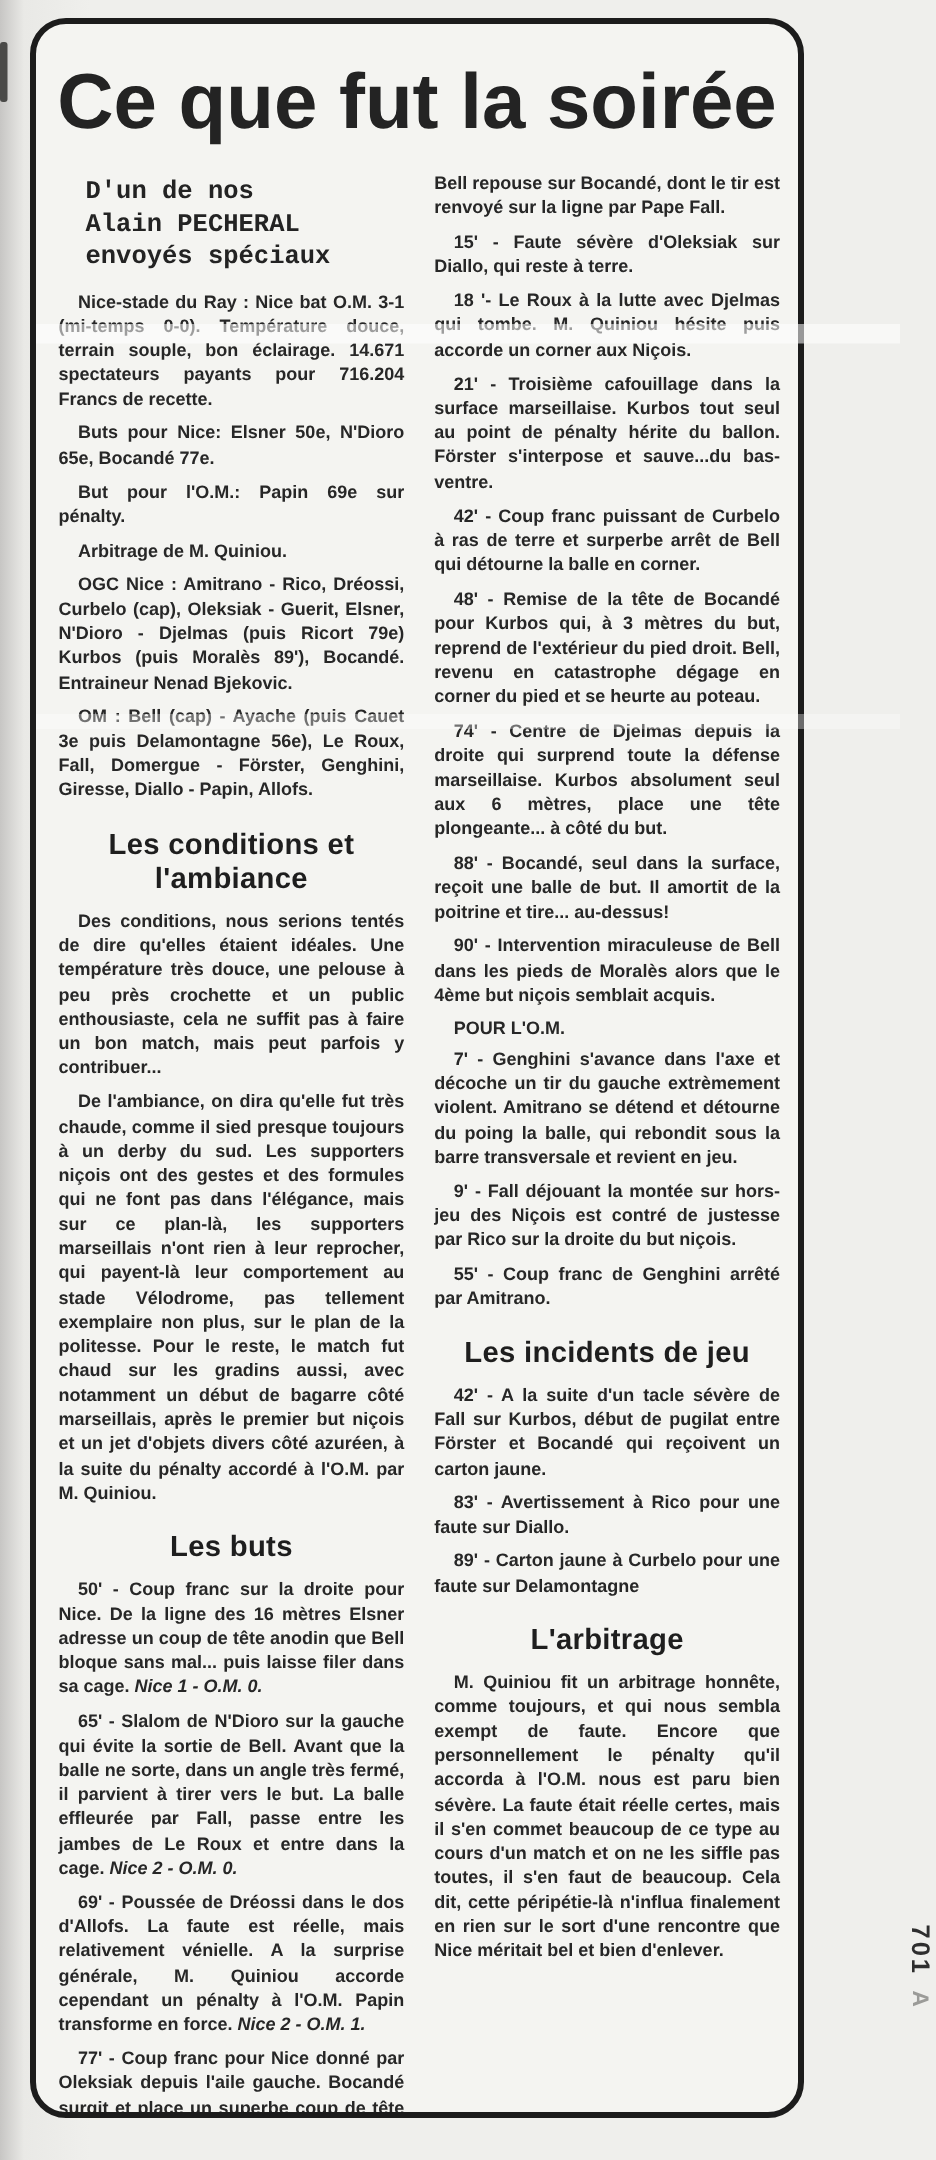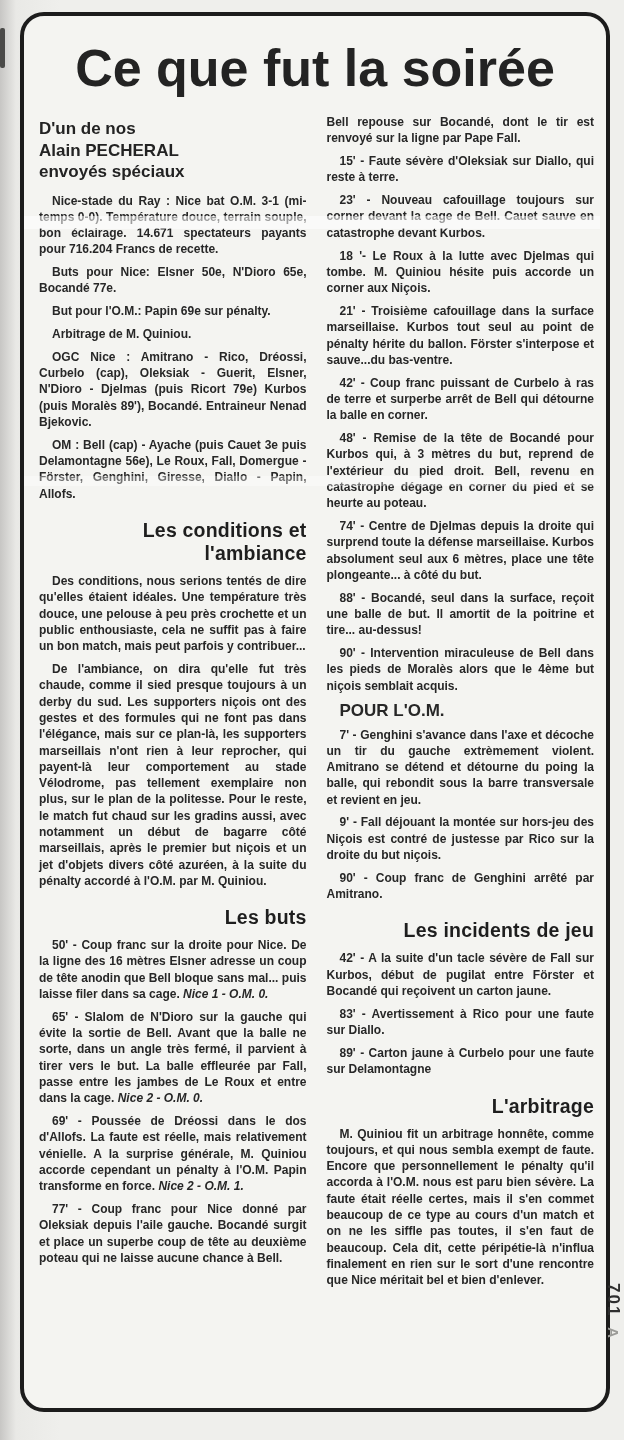--- a/index.html
+++ b/index.html
@@ -3,47 +3,47 @@
 <meta charset="utf-8">
 <style>
   html,body{margin:0;padding:0;}
   body{
     width:624px;height:1440px;
     position:relative;overflow:hidden;
     background:linear-gradient(90deg,#c7c6c4 0px,#e9e9e6 16px,#efefec 60px,#efefec 100%);
     font-family:"Liberation Sans","DejaVu Sans",sans-serif;
   }
   .article-box{
-    position:absolute;left:20px;top:12px;width:590px;height:1400px;
+    position:absolute;left:20px;top:12px;width:516px;height:1400px;
     box-sizing:border-box;
     background:#f4f4f1;
     border:4px solid #1c1c1c;border-radius:24px;
     overflow:hidden;
   }
   .title{
     text-align:center;
     font-size:52px;font-weight:700;color:#232323;
     margin:22px 6px 16px;letter-spacing:0px;
   }
   .cols{display:flex;gap:20px;padding:0 12px 0 15px;}
   .col{width:273px;text-align:justify;}
   .para{
     font-size:12px;line-height:16.3px;font-weight:700;color:#272727;
     margin:0 0 6.5px;text-indent:13px;
   }
   .noindent{text-indent:0;}
   .heading{
     font-size:19.5px;font-weight:700;color:#1e1e1e;
-    margin:17px 0 8px;text-align:right;text-indent:0;letter-spacing:.2px;
+    margin:17px 0 8px;text-align:center;text-indent:0;letter-spacing:.2px;
   }
   .subhead{
-    font-size:17px;font-weight:700;color:#272727;
+    font-size:12px;font-weight:700;color:#272727;
     margin:2px 0 6px;text-indent:13px;text-align:left;
   }
-  .byline-wrap{margin:4px 0 10px;}
+  .byline-wrap{margin:4px 18px 10px;font-family:Liberation Mono, monospace;}
   .byline{
     font-size:17px;line-height:21.5px;font-weight:700;color:#232323;
     text-align:left;margin:0;
   }
   .score{font-style:italic;}
   .vlabels{position:absolute;right:0;top:1283px;width:22px;display:flex;flex-direction:column;align-items:center;}
   .v701{writing-mode:vertical-rl;font-weight:700;font-size:17px;color:#2e2e2e;letter-spacing:2px;}
   .vA{writing-mode:vertical-rl;font-weight:700;font-size:15px;color:#9b9b98;margin-top:10px;}
   .edge-mark{position:absolute;left:0;top:28px;width:5px;height:40px;background:#4a4a48;border-radius:2px;}
   .scan-band{position:absolute;left:24px;top:216px;width:576px;height:13px;background:rgba(255,255,255,.55);pointer-events:none;}
@@ -74,32 +74,31 @@
         <p class="para">De l'ambiance, on dira qu'elle fut très chaude, comme il sied presque toujours à un derby du sud. Les supporters niçois ont des gestes et des formules qui ne font pas dans l'élégance, mais sur ce plan-là, les supporters marseillais n'ont rien à leur reprocher, qui payent-là leur comportement au stade Vélodrome, pas tellement exemplaire non plus, sur le plan de la politesse. Pour le reste, le match fut chaud sur les gradins aussi, avec notamment un début de bagarre côté marseillais, après le premier but niçois et un jet d'objets divers côté azuréen, à la suite du pénalty accordé à l'O.M. par M. Quiniou.</p>
         <h2 class="heading">Les buts</h2>
         <p class="para">50' - Coup franc sur la droite pour Nice. De la ligne des 16 mètres Elsner adresse un coup de tête anodin que Bell bloque sans mal... puis laisse filer dans sa cage. <span class="score">Nice 1 - O.M. 0.</span></p>
         <p class="para">65' - Slalom de N'Dioro sur la gauche qui évite la sortie de Bell. Avant que la balle ne sorte, dans un angle très fermé, il parvient à tirer vers le but. La balle effleurée par Fall, passe entre les jambes de Le Roux et entre dans la cage. <span class="score">Nice 2 - O.M. 0.</span></p>
         <p class="para">69' - Poussée de Dréossi dans le dos d'Allofs. La faute est réelle, mais relativement vénielle. A la surprise générale, M. Quiniou accorde cependant un pénalty à l'O.M. Papin transforme en force. <span class="score">Nice 2 - O.M. 1.</span></p>
         <p class="para">77' - Coup franc pour Nice donné par Oleksiak depuis l'aile gauche. Bocandé surgit et place un superbe coup de tête au deuxième poteau qui ne laisse aucune chance à Bell.</p>
       </div>
     <div class="col" id="col-right">
         <p class="para noindent">Bell repouse sur Bocandé, dont le tir est renvoyé sur la ligne par Pape Fall.</p>
         <p class="para">15' - Faute sévère d'Oleksiak sur Diallo, qui reste à terre.</p>
-        <p class="para">23' - Nouveau cafouillage toujours sur corner devant la cage de Bell. Cauet sauve en catastrophe devant Kurbos.</p>
         <p class="para">18 '- Le Roux à la lutte avec Djelmas qui tombe. M. Quiniou hésite puis accorde un corner aux Niçois.</p>
         <p class="para">21' - Troisième cafouillage dans la surface marseillaise. Kurbos tout seul au point de pénalty hérite du ballon. Förster s'interpose et sauve...du bas-ventre.</p>
         <p class="para">42' - Coup franc puissant de Curbelo à ras de terre et surperbe arrêt de Bell qui détourne la balle en corner.</p>
         <p class="para">48' - Remise de la tête de Bocandé pour Kurbos qui, à 3 mètres du but, reprend de l'extérieur du pied droit. Bell, revenu en catastrophe dégage en corner du pied et se heurte au poteau.</p>
         <p class="para">74' - Centre de Djelmas depuis la droite qui surprend toute la défense marseillaise. Kurbos absolument seul aux 6 mètres, place une tête plongeante... à côté du but.</p>
         <p class="para">88' - Bocandé, seul dans la surface, reçoit une balle de but. Il amortit de la poitrine et tire... au-dessus!</p>
         <p class="para">90' - Intervention miraculeuse de Bell dans les pieds de Moralès alors que le 4ème but niçois semblait acquis.</p>
         <div class="subhead">POUR L'O.M.</div>
         <p class="para">7' - Genghini s'avance dans l'axe et décoche un tir du gauche extrèmement violent. Amitrano se détend et détourne du poing la balle, qui rebondit sous la barre transversale et revient en jeu.</p>
         <p class="para">9' - Fall déjouant la montée sur hors-jeu des Niçois est contré de justesse par Rico sur la droite du but niçois.</p>
-        <p class="para">90' - Coup franc de Genghini arrêté par Amitrano.</p>
+        <p class="para">55' - Coup franc de Genghini arrêté par Amitrano.</p>
         <h2 class="heading">Les incidents de jeu</h2>
         <p class="para">42' - A la suite d'un tacle sévère de Fall sur Kurbos, début de pugilat entre Förster et Bocandé qui reçoivent un carton jaune.</p>
         <p class="para">83' - Avertissement à Rico pour une faute sur Diallo.</p>
         <p class="para">89' - Carton jaune à Curbelo pour une faute sur Delamontagne</p>
         <h2 class="heading">L'arbitrage</h2>
         <p class="para">M. Quiniou fit un arbitrage honnête, comme toujours, et qui nous sembla exempt de faute. Encore que personnellement le pénalty qu'il accorda à l'O.M. nous est paru bien sévère. La faute était réelle certes, mais il s'en commet beaucoup de ce type au cours d'un match et on ne les siffle pas toutes, il s'en faut de beaucoup. Cela dit, cette péripétie-là n'influa finalement en rien sur le sort d'une rencontre que Nice méritait bel et bien d'enlever.</p>
       </div>
   </div>
 </div>
 

